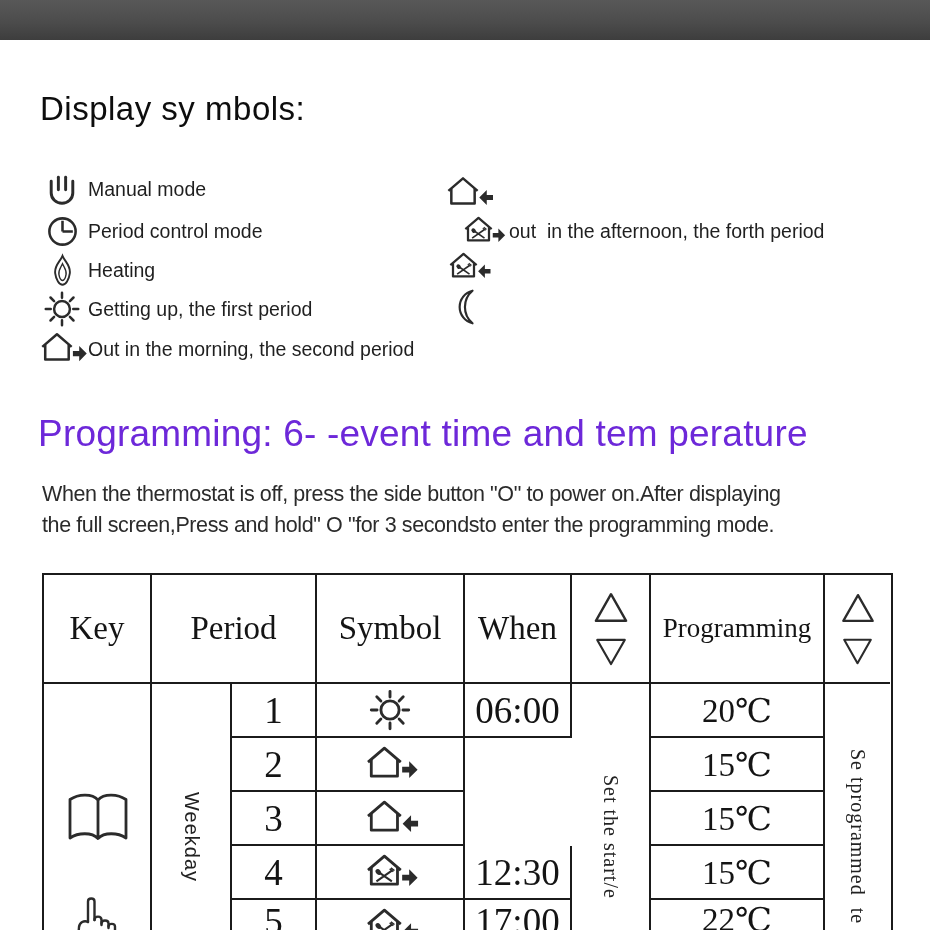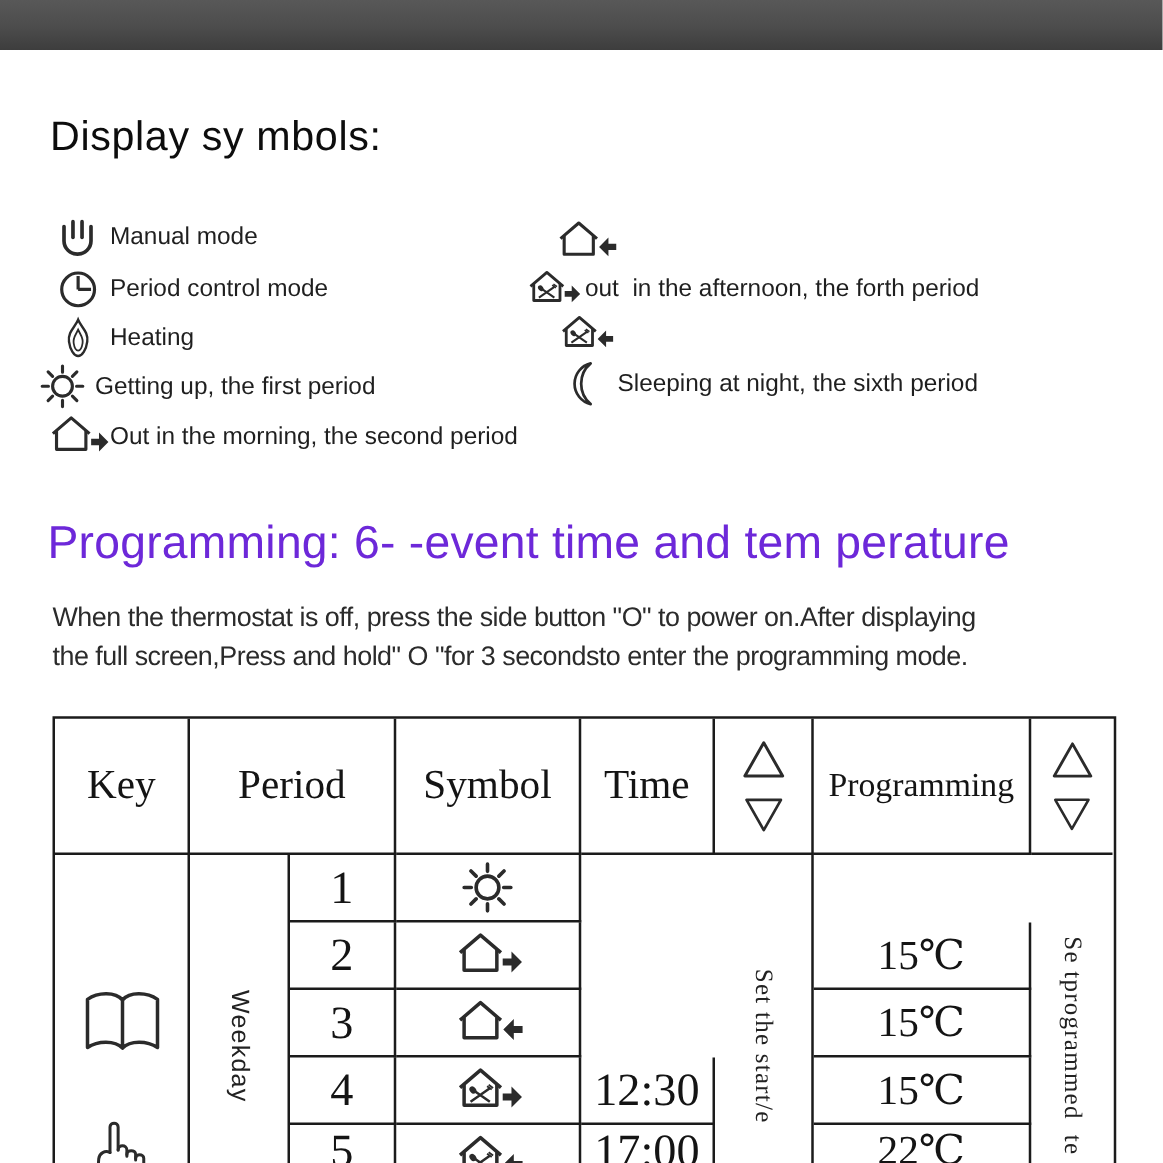--- a/index.html
+++ b/index.html
@@ -74,21 +74,21 @@
   <span class="lg-cell">
       <span class="ic" style="width:27px;height:35px">
         <svg viewBox="0 0 34 44" fill="none" stroke="currentColor" stroke-linecap="round">
           <path stroke-width="2.4" d="M17 3.5 C14 11 6.5 15.5 7.8 25.5 C8.8 33.5 13 40 17 40 C21 40 25.2 33.5 26.2 25.5 C27.5 15.5 20 11 17 3.5 Z"></path>
           <path stroke-width="1.8" d="M17 13.5 C14.8 18.5 11.6 21.5 12.5 27 C13.2 31.5 15 34.5 17 34.5 C19 34.5 20.8 31.5 21.5 27 C22.4 21.5 19.2 18.5 17 13.5 Z"></path>
         </svg>
       </span>
     </span>
   <span class="lg-label">Heating</span>
 </div>
-<div class="lg-item" style="top:289px;left:24px;height:40px">
+<div class="lg-item" style="top:289px;left:36px;height:40px">
   <span class="lg-cell">
       <span class="ic" style="width:40px;height:40px">
         <svg viewBox="0 0 48 48" fill="none" stroke="currentColor" stroke-width="3" stroke-linecap="round">
           <circle cx="24" cy="24" r="9.5"></circle>
           <path d="M24 4.5 V10.5 M24 37.5 V43.5 M4.5 24 H10.5 M37.5 24 H43.5 M10.2 10.2 L14.5 14.5 M33.5 33.5 L37.8 37.8 M37.8 10.2 L33.5 14.5 M14.5 33.5 L10.2 37.8"></path>
         </svg>
       </span>
     </span>
   <span class="lg-label">Getting up, the first period</span>
 </div>
@@ -109,21 +109,21 @@
   <span class="lg-cell">
       <span class="ic" style="width:52px;height:40px">
         <svg viewBox="0 0 62 48" fill="none" stroke="currentColor">
           <path d="M7.5 21.5 L25 6.5 L42.5 21.5" stroke-width="3" stroke-linejoin="round"></path>
           <path d="M11 19 V36.5 H39 V19" stroke-width="3" stroke-linejoin="round"></path>
           <path fill="currentColor" stroke="none" d="M61 26.5 H53.5 V20.5 L44.5 29.5 L53.5 38.5 V32.5 H61 Z"></path>
         </svg>
       </span>
     </span>
 </div>
-<div class="lg-item" style="top:213px;left:416px;height:36px">
+<div class="lg-item" style="top:213px;left:457px;height:36px">
   <span class="lg-cell">
       <span class="ic" style="width:48px;height:36px">
         <svg viewBox="0 0 62 48" fill="none" stroke="currentColor">
           <path d="M7.5 21.5 L25 6.5 L42.5 21.5" stroke-width="3" stroke-linejoin="round"></path>
           <path d="M11 19 V36.5 H39 V19" stroke-width="3" stroke-linejoin="round"></path>
           <path stroke-width="2.2" d="M16.5 22 L33 33.5 M33 22 L16.5 33.5"></path>
           <ellipse cx="18.5" cy="23.5" rx="2.6" ry="3.4" transform="rotate(-40 18.5 23.5)" fill="currentColor" stroke="none"></ellipse>
           <path stroke-width="1.5" d="M30.6 20.2 L34.6 23 M32 19 L35.8 21.8"></path>
           <path fill="currentColor" stroke="none" d="M44 26.5 H51.5 V20.5 L60.5 29.5 L51.5 38.5 V32.5 H44 Z"></path>
         </svg>
@@ -146,40 +146,39 @@
     </span>
 </div>
 <div class="lg-item" style="top:287px;left:442px;height:40px">
   <span class="lg-cell">
       <span class="ic" style="width:24px;height:38px">
         <svg viewBox="0 0 26 42" fill="none" stroke="currentColor" stroke-width="2.4" stroke-linejoin="round">
           <path d="M18 3 A18.5 18.5 0 0 0 18 39 A23.5 23.5 0 0 1 18 3 Z"></path>
         </svg>
       </span>
     </span>
-  <span class="lg-label">Sleeping at night, the sixth period</span>
 </div>
 
 <div class="h2">Programming: 6- -event time and tem perature</div>
 <div class="intro">When the thermostat is off, press the side button "O" to power on.After displaying
 the full screen,Press and hold" O "for 3 secondsto enter the programming mode.</div>
 
 <div class="ptable">
 
   <div class="cell hdr" style="grid-column:1;grid-row:1">
       <span>Key</span>
     </div>
   <div class="cell hdr" style="grid-column:4;grid-row:1">
       <span>Symbol</span>
     </div>
   <div class="cell hdr" style="grid-column:2 / span 2;grid-row:1">
       <span>Period</span>
     </div>
   <div class="cell hdr" style="grid-column:5;grid-row:1">
-      <span>Time</span>
+      <span>When</span>
     </div>
   <div class="cell" style="grid-column:6;grid-row:1">
     <span class="tri-stack">
       <span class="ic" style="width:38px;height:33px">
           <svg viewBox="0 0 40 36" fill="none" stroke="currentColor" stroke-width="2.6" stroke-linejoin="round">
             <path d="M20 3.5 L36.5 32.5 H3.5 Z"></path>
           </svg>
         </span>
       <span class="ic" style="width:34px;height:30px">
           <svg viewBox="0 0 40 36" fill="none" stroke="currentColor" stroke-width="2.6" stroke-linejoin="round">
@@ -237,20 +236,26 @@
       <span>1</span>
     </div>
   <div class="cell" style="grid-column:4;grid-row:2">
       <span class="ic" style="width:46px;height:46px">
         <svg viewBox="0 0 48 48" fill="none" stroke="currentColor" stroke-width="3" stroke-linecap="round">
           <circle cx="24" cy="24" r="9.5"></circle>
           <path d="M24 4.5 V10.5 M24 37.5 V43.5 M4.5 24 H10.5 M37.5 24 H43.5 M10.2 10.2 L14.5 14.5 M33.5 33.5 L37.8 37.8 M37.8 10.2 L33.5 14.5 M14.5 33.5 L10.2 37.8"></path>
         </svg>
       </span>
     </div>
+  <div class="cell c-time" style="grid-column:5;grid-row:2">
+      <span>06:00</span>
+    </div>
+  <div class="cell c-temp" style="grid-column:7;grid-row:2">
+      <span>20℃</span>
+    </div>
 
   <div class="cell c-num" style="grid-column:3;grid-row:3">
       <span>2</span>
     </div>
   <div class="cell" style="grid-column:4;grid-row:3">
       <span class="ic" style="width:58px;height:45px">
         <svg viewBox="0 0 62 48" fill="none" stroke="currentColor">
           <path d="M7.5 21.5 L25 6.5 L42.5 21.5" stroke-width="3" stroke-linejoin="round"></path>
           <path d="M11 19 V36.5 H39 V19" stroke-width="3" stroke-linejoin="round"></path>
           <path fill="currentColor" stroke="none" d="M44 26.5 H51.5 V20.5 L60.5 29.5 L51.5 38.5 V32.5 H44 Z"></path>

